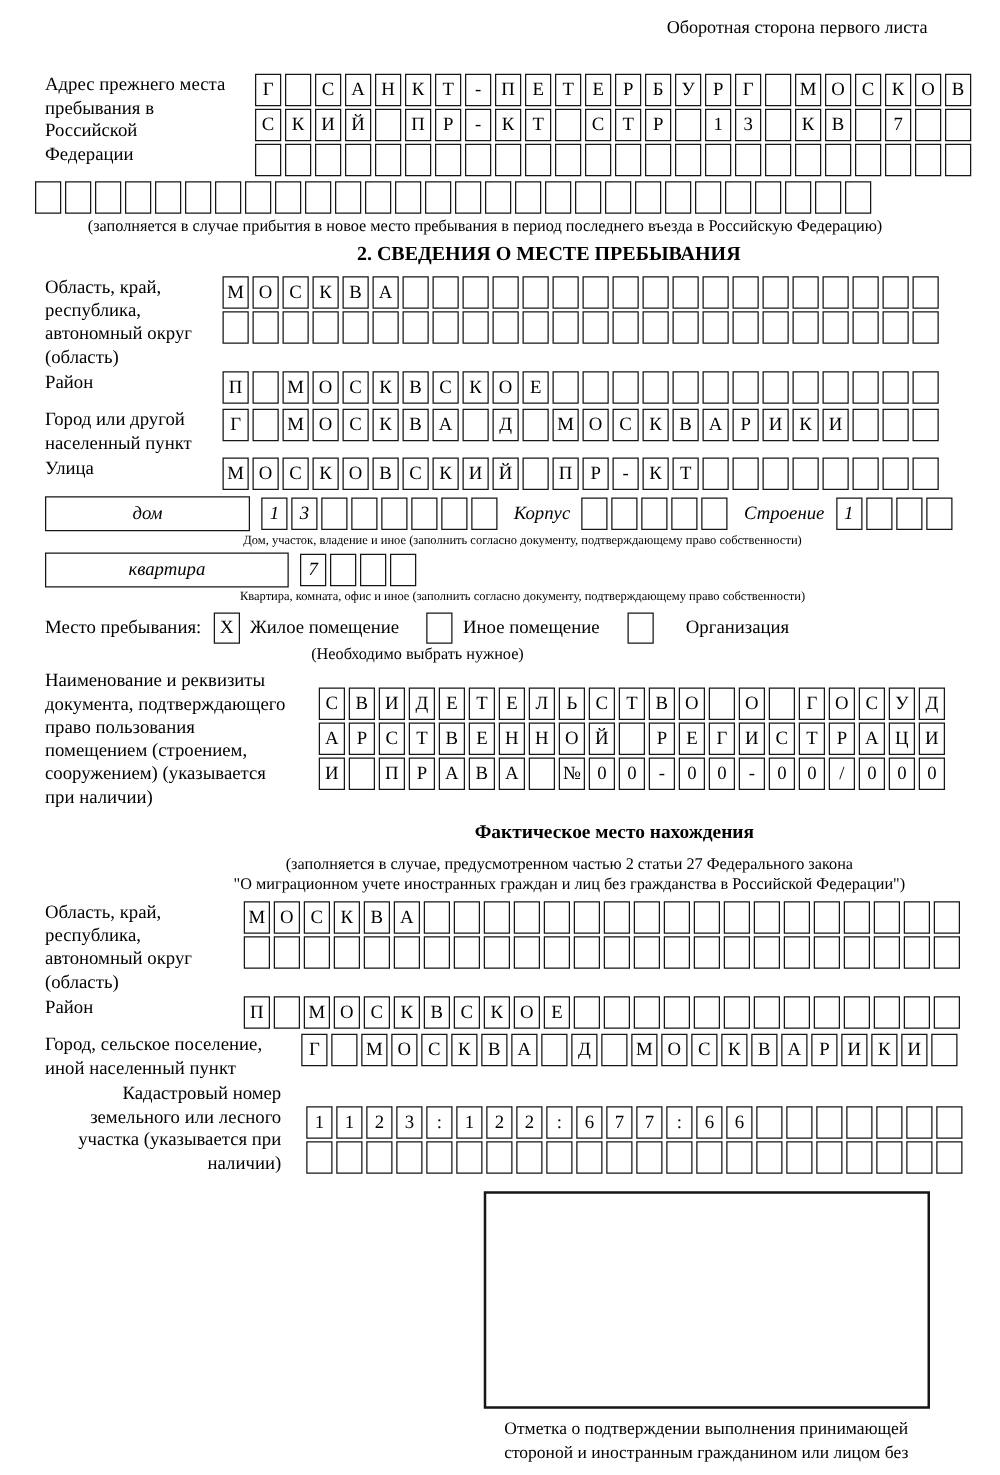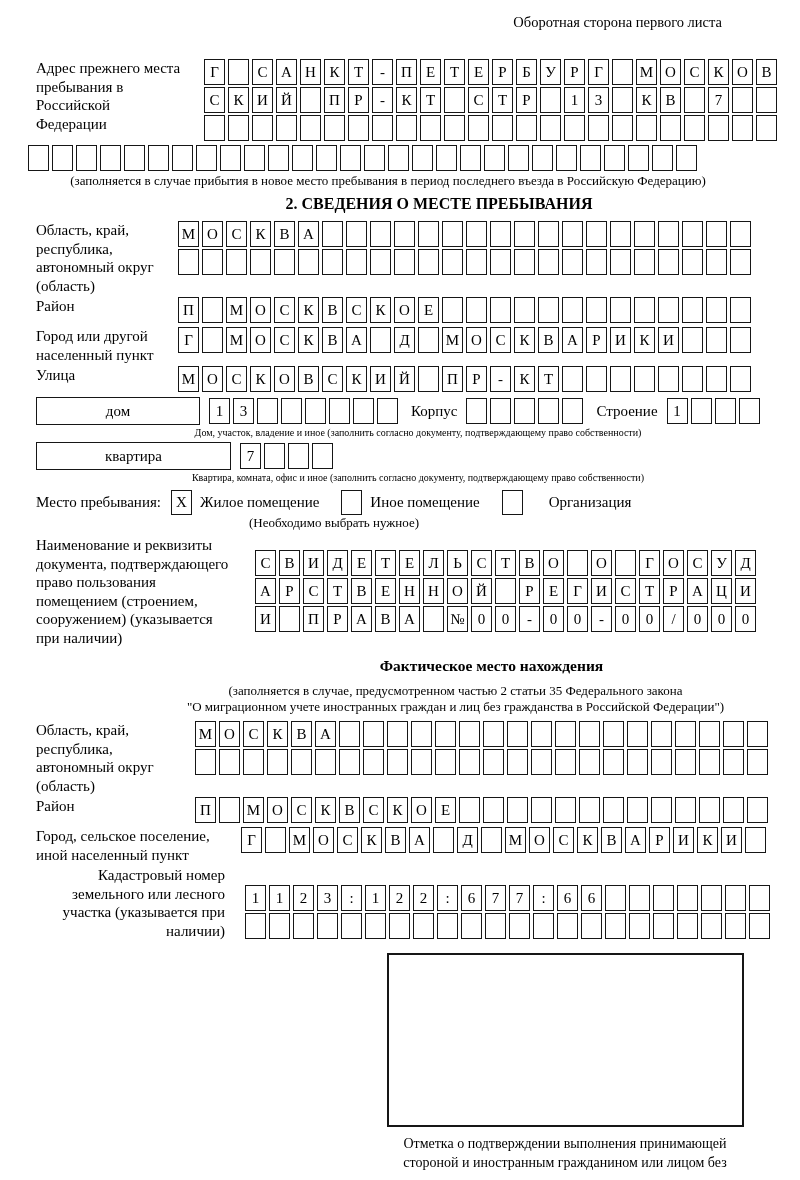--- a/index.html
+++ b/index.html
@@ -4,21 +4,21 @@
 <style>
   * { margin:0; padding:0; }
   html,body { background:#ffffff; }
   body {
     width:800px; height:1180px;
     color:#000;
     font-family:"Liberation Serif","DejaVu Serif",serif;
   }
   .page { position:relative; width:800px; height:1180px; padding:14px 0 0 36px; box-sizing:border-box; overflow:hidden; }
 
-  .header-note { font-size:14.5px; text-align:right; padding-right:78px; margin-bottom:28px; }
+  .header-note { font-size:14.5px; text-align:right; padding-right:58px; margin-bottom:28px; }
 
   .group { display:flex; align-items:flex-start; margin-bottom:2px;gap:20px; }
   .label { font-size:15px; line-height:18.5px; flex-shrink:0; }
   .w148 { width:148px; } .w122 { width:122px; } .w199 { width:199px; }
   .w139 { width:139px; } .w185 { width:185px; } .w189 { width:189px;text-align:right; }
 
   .cellrow { white-space:nowrap; height:27px; margin-bottom:1px; }
   .cell {
     display:inline-block; width:19px; height:24px;
     border:1.5px solid #161616; margin-right:3px;
@@ -29,21 +29,21 @@
   .note { font-size:13px; line-height:16px; }
   .center  { width:776px; margin-left:-36px; text-align:center; box-sizing:border-box; }
   .shift-sm { padding-left:30px; }
   .shift-lg { padding-left:135px; }
   .shrink-r { padding-right:140px;padding-left:32px; }
   .note-left { font-size:10px; margin:2px 0 4px;text-align:center; }
 
   .sec-title  { font-weight:bold; font-size:16px; margin:6px 0 8px; }
   .sec-title2 { font-weight:bold; font-size:15.5px; margin:10px 0 8px; }
 
-  .house-row { display:flex; align-items:center; margin:3px 0 2px; }
+  .house-row { display:flex; align-items:center; margin:3px 0 2px;font-style:italic; }
   .widebox {
     height:26px; border:1.5px solid #161616;
     display:flex; align-items:center; justify-content:center;
     font-size:15px; flex-shrink:0;
   }
   .w-dom { width:162px; margin-right:9px; }
   .w-kv  { width:193px; margin-right:9px; }
   .inline-label { font-size:15px; margin:0 9px 0 10px; }
   .house-row .cellrow { height:27px; margin-bottom:0; }
 
@@ -135,21 +135,21 @@
   <div class="group" style="margin-top:5px;align-items:center;">
     <div class="label w199">Наименование и реквизиты документа, подтверждающего право пользования помещением (строением, сооружением) (указывается при наличии)</div>
     <div>
       <div class="cellrow"><span class="cell">С</span><span class="cell">В</span><span class="cell">И</span><span class="cell">Д</span><span class="cell">Е</span><span class="cell">Т</span><span class="cell">Е</span><span class="cell">Л</span><span class="cell">Ь</span><span class="cell">С</span><span class="cell">Т</span><span class="cell">В</span><span class="cell">О</span><span class="cell"></span><span class="cell">О</span><span class="cell"></span><span class="cell">Г</span><span class="cell">О</span><span class="cell">С</span><span class="cell">У</span><span class="cell">Д</span></div>
       <div class="cellrow"><span class="cell">А</span><span class="cell">Р</span><span class="cell">С</span><span class="cell">Т</span><span class="cell">В</span><span class="cell">Е</span><span class="cell">Н</span><span class="cell">Н</span><span class="cell">О</span><span class="cell">Й</span><span class="cell"></span><span class="cell">Р</span><span class="cell">Е</span><span class="cell">Г</span><span class="cell">И</span><span class="cell">С</span><span class="cell">Т</span><span class="cell">Р</span><span class="cell">А</span><span class="cell">Ц</span><span class="cell">И</span></div>
       <div class="cellrow"><span class="cell">И</span><span class="cell"></span><span class="cell">П</span><span class="cell">Р</span><span class="cell">А</span><span class="cell">В</span><span class="cell">А</span><span class="cell"></span><span class="cell">№</span><span class="cell">0</span><span class="cell">0</span><span class="cell">-</span><span class="cell">0</span><span class="cell">0</span><span class="cell">-</span><span class="cell">0</span><span class="cell">0</span><span class="cell">/</span><span class="cell">0</span><span class="cell">0</span><span class="cell">0</span></div>
     </div>
   </div>
 
   <div class="sec-title2 center shift-lg">Фактическое место нахождения</div>
-  <div class="note center shift-lg">(заполняется в случае, предусмотренном частью 2 статьи 35 Федерального закона</div>
+  <div class="note center shift-lg">(заполняется в случае, предусмотренном частью 2 статьи 27 Федерального закона</div>
   <div class="note center shift-lg" style="margin-bottom:6px;">"О миграционном учете иностранных граждан и лиц без гражданства в Российской Федерации")</div>
 
   <div class="group">
     <div class="label w139">Область, край, республика, автономный округ (область)</div>
     <div>
       <div class="cellrow"><span class="cell">М</span><span class="cell">О</span><span class="cell">С</span><span class="cell">К</span><span class="cell">В</span><span class="cell">А</span><span class="cell"></span><span class="cell"></span><span class="cell"></span><span class="cell"></span><span class="cell"></span><span class="cell"></span><span class="cell"></span><span class="cell"></span><span class="cell"></span><span class="cell"></span><span class="cell"></span><span class="cell"></span><span class="cell"></span><span class="cell"></span><span class="cell"></span><span class="cell"></span><span class="cell"></span><span class="cell"></span></div>
       <div class="cellrow"><span class="cell"></span><span class="cell"></span><span class="cell"></span><span class="cell"></span><span class="cell"></span><span class="cell"></span><span class="cell"></span><span class="cell"></span><span class="cell"></span><span class="cell"></span><span class="cell"></span><span class="cell"></span><span class="cell"></span><span class="cell"></span><span class="cell"></span><span class="cell"></span><span class="cell"></span><span class="cell"></span><span class="cell"></span><span class="cell"></span><span class="cell"></span><span class="cell"></span><span class="cell"></span><span class="cell"></span></div>
     </div>
   </div>
 

